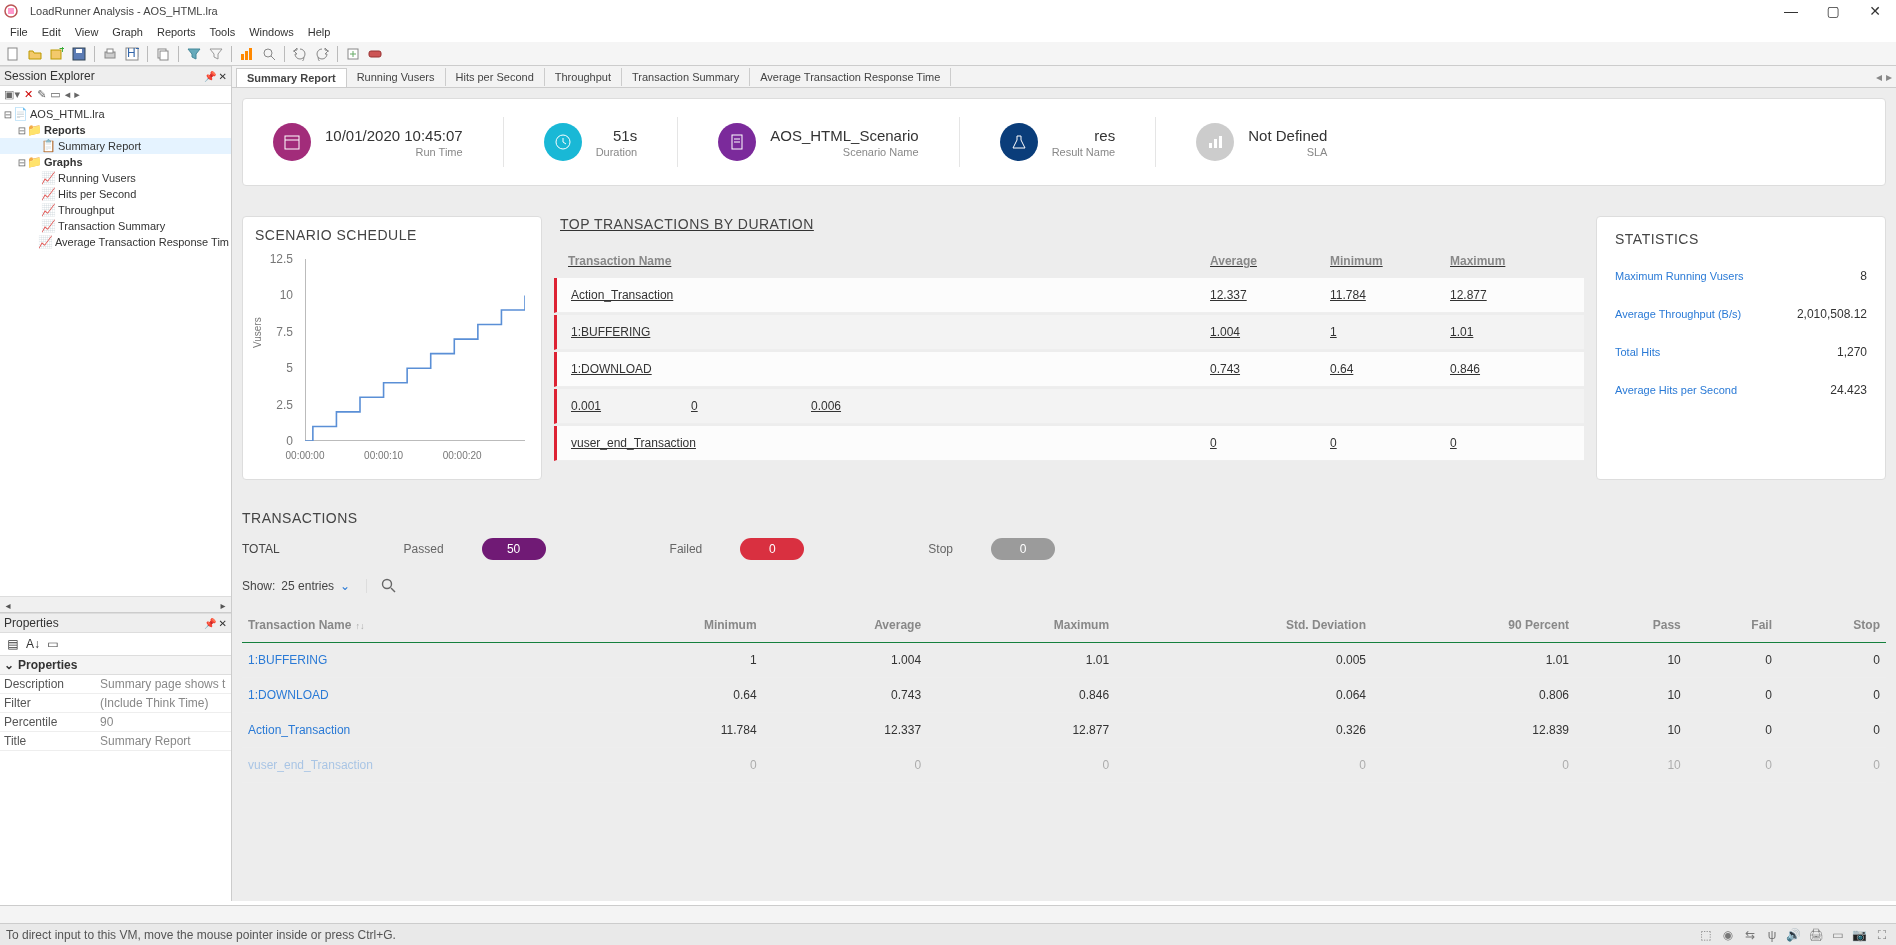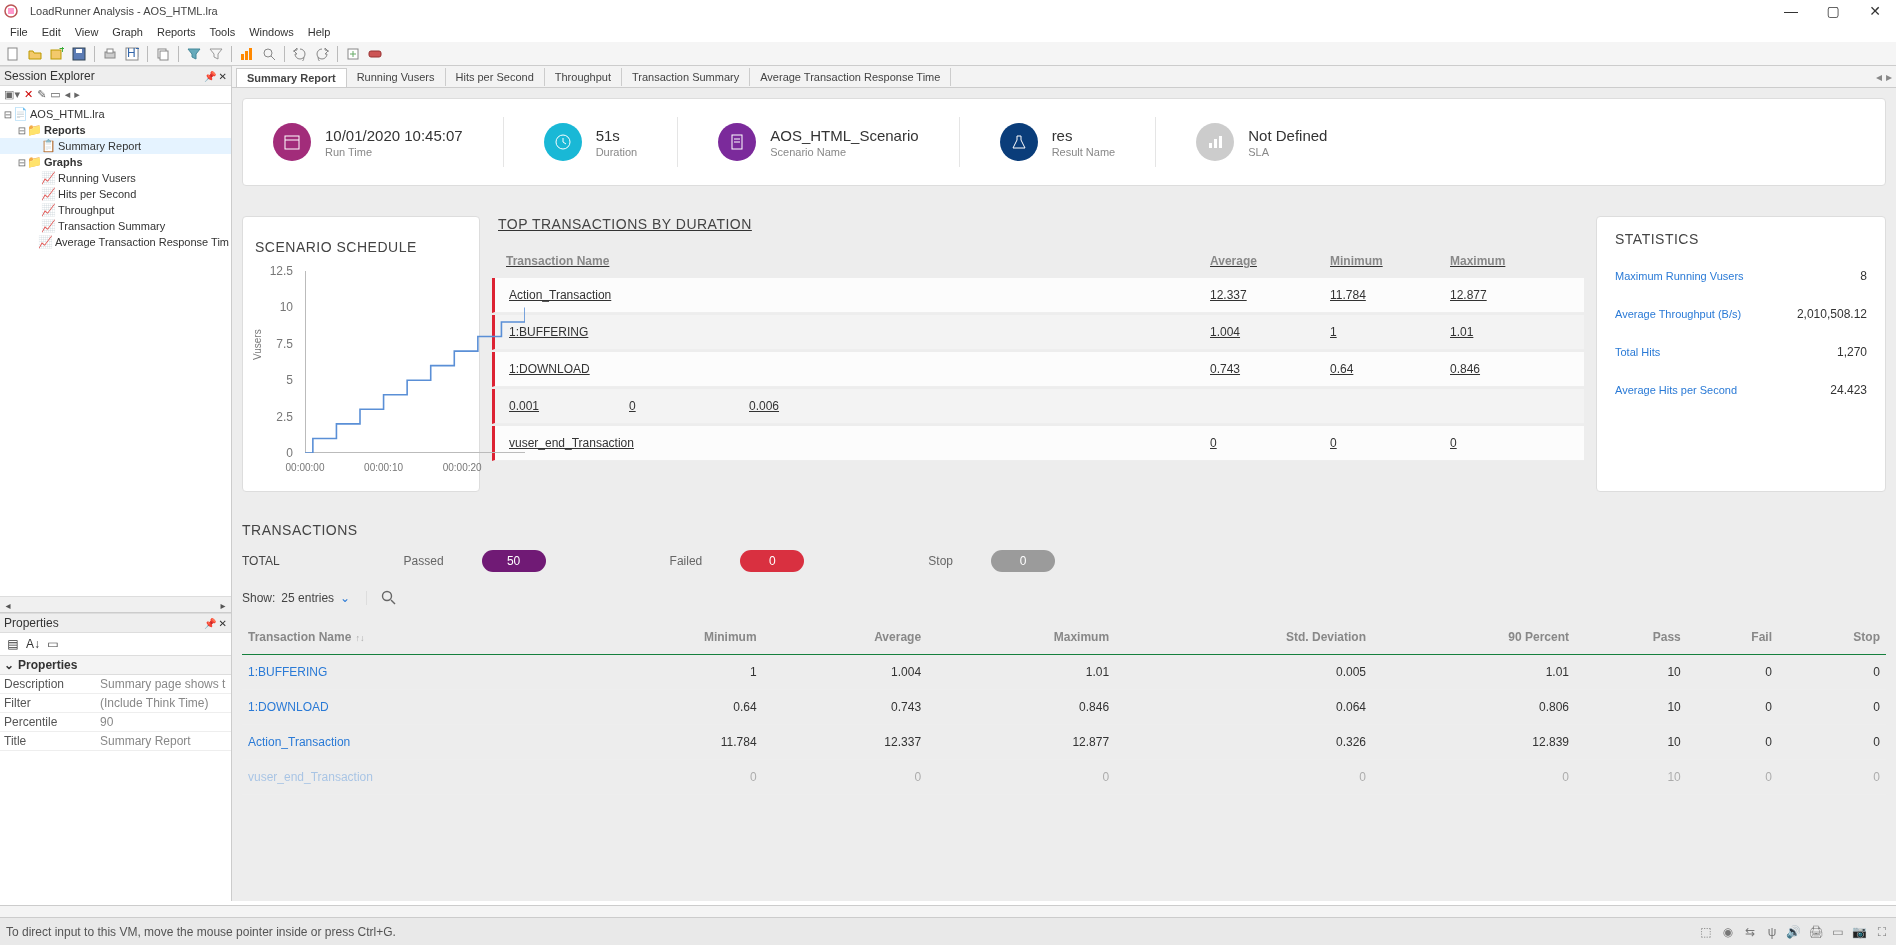--- a/index.html
+++ b/index.html
@@ -53,30 +53,30 @@
 
 .content { flex: 1; display: flex; flex-direction: column; background: #ededed; }
 .tabstrip { display: flex; align-items: center; background: #f3f3f3; border-bottom: 1px solid #ccc; height: 22px; padding-left: 4px; position: relative; }
 .tab { padding: 3px 10px; font-size: 11px; border-right: 1px solid #ccc; color: #444; background: #f3f3f3; }
 .tab.active { background: #fff; font-weight: bold; border-top: 1px solid #ccc; border-left: 1px solid #ccc; position: relative; top: 1px; }
 .tabstrip-nav { position: absolute; right: 4px; display: flex; gap: 4px; font-size: 10px; color: #888; }
 
 .report-body { flex: 1; overflow: auto; padding: 10px 10px 0 10px; }
 
 .info-card { background: #fff; border: 1px solid #ddd; border-radius: 4px; padding: 18px 30px; display: flex; align-items: center; }
-.info-item { display: flex; align-items: center; gap: 14px; }
+.info-item { display: flex; align-items: center; gap: 14px; text-align: right; }
 .info-sep { width: 1px; height: 50px; background: #e5e5e5; margin: 0 40px; }
 .info-icon { width: 38px; height: 38px; border-radius: 50%; display: flex; align-items: center; justify-content: center; color: #fff; }
 .info-val { font-size: 15px; color: #333; }
 .info-lbl { font-size: 11px; color: #888; margin-top: 2px; }
 
 .mid-section { display: flex; gap: 12px; margin-top: 30px; }
 
 .schedule-card, .stats-card { background: #fff; border: 1px solid #ddd; border-radius: 4px; }
-.schedule-card { width: 238px; padding: 22px 12px 16px; }
+.schedule-card { width: 300px; padding: 10px 12px 16px; }
 .card-title { font-size: 14px; letter-spacing: 0.5px; color: #444; margin-bottom: 10px; }
 
 
 .chart-area { position: relative; height: 210px; margin-left: 8px; }
 .ylabel { position: absolute; left: -6px; top: 50%; transform: rotate(-90deg) translateX(50%); transform-origin: left center; font-size: 10px; color: #777; }
 .chart-inner { position: absolute; left: 42px; right: 6px; top: 6px; bottom: 22px; }
 .ytick { position: absolute; left: 6px; width: 24px; text-align: right; font-size: 12px; color: #777; transform: translateY(-50%); }
 .xtick { position: absolute; bottom: 2px; font-size: 10px; color: #777; transform: translateX(-50%); }
 .axis-line { position: absolute; background: #bbb; }
 
@@ -111,21 +111,21 @@
 
 .tx-table { margin-top: 14px; width: 100%; border-collapse: collapse; }
 .tx-table th { text-align: left; padding: 10px 6px; font-size: 12px; color: #888; font-weight: 600; border-bottom: 1px solid #15803d; }
 .tx-table th.num, .tx-table td.num { text-align: right; }
 .tx-table td { padding: 10px 6px; font-size: 12px; border-bottom: 1px solid #eee; }
 .tx-table td.name a { color: #2a7ad6; text-decoration: none; }
 .sort-ind { font-size: 9px; color: #aaa; margin-left: 4px; }
 
 
 .statusbar { position: absolute; bottom: 22px; left: 0; right: 0; height: 18px; border-top: 1px solid #ccc; background: #f4f4f4; display: flex; align-items: center; padding: 0 6px; font-size: 11px; color: #555; }
-.vm-bar { position: absolute; bottom: 0; left: 0; right: 0; height: 28px; background: #e9e9e9; border-top: 1px solid #ccc; display: flex; align-items: center; padding: 1px 6px; font-size: 11px; color: #555; }
+.vm-bar { position: absolute; bottom: 0; left: 0; right: 0; height: 22px; background: #e9e9e9; border-top: 1px solid #ccc; display: flex; align-items: center; padding: 1px 6px; font-size: 11px; color: #555; }
 .vm-icons { position: absolute; right: 6px; display: flex; gap: 6px; }
 .vm-icons span { width: 16px; height: 16px; display: inline-flex; align-items: center; justify-content: center; color: #777; }
 
 svg { display: block; }
 </style>
 </head>
 <body>
 
 <div class="titlebar">
   <span class="app-icon">

